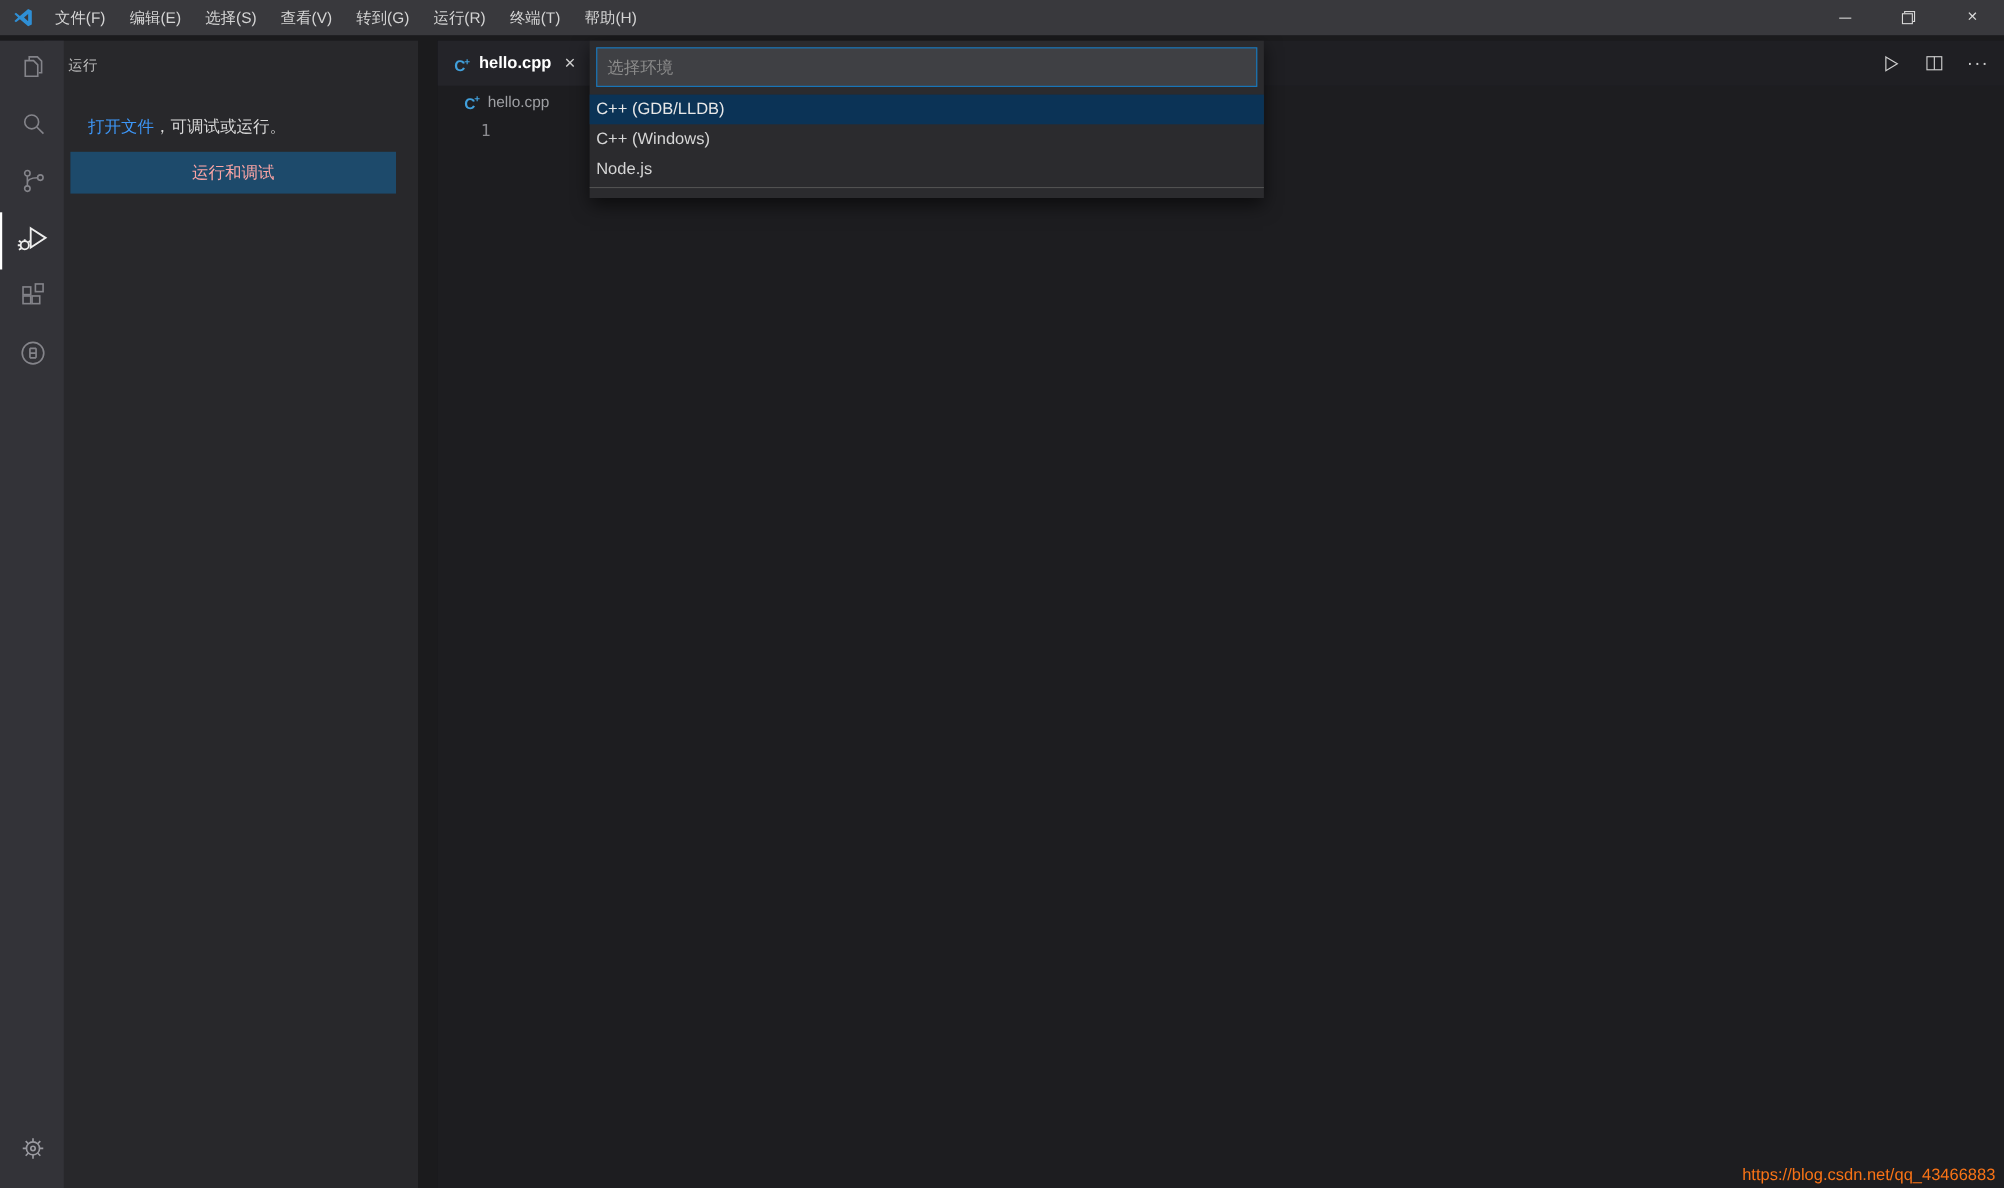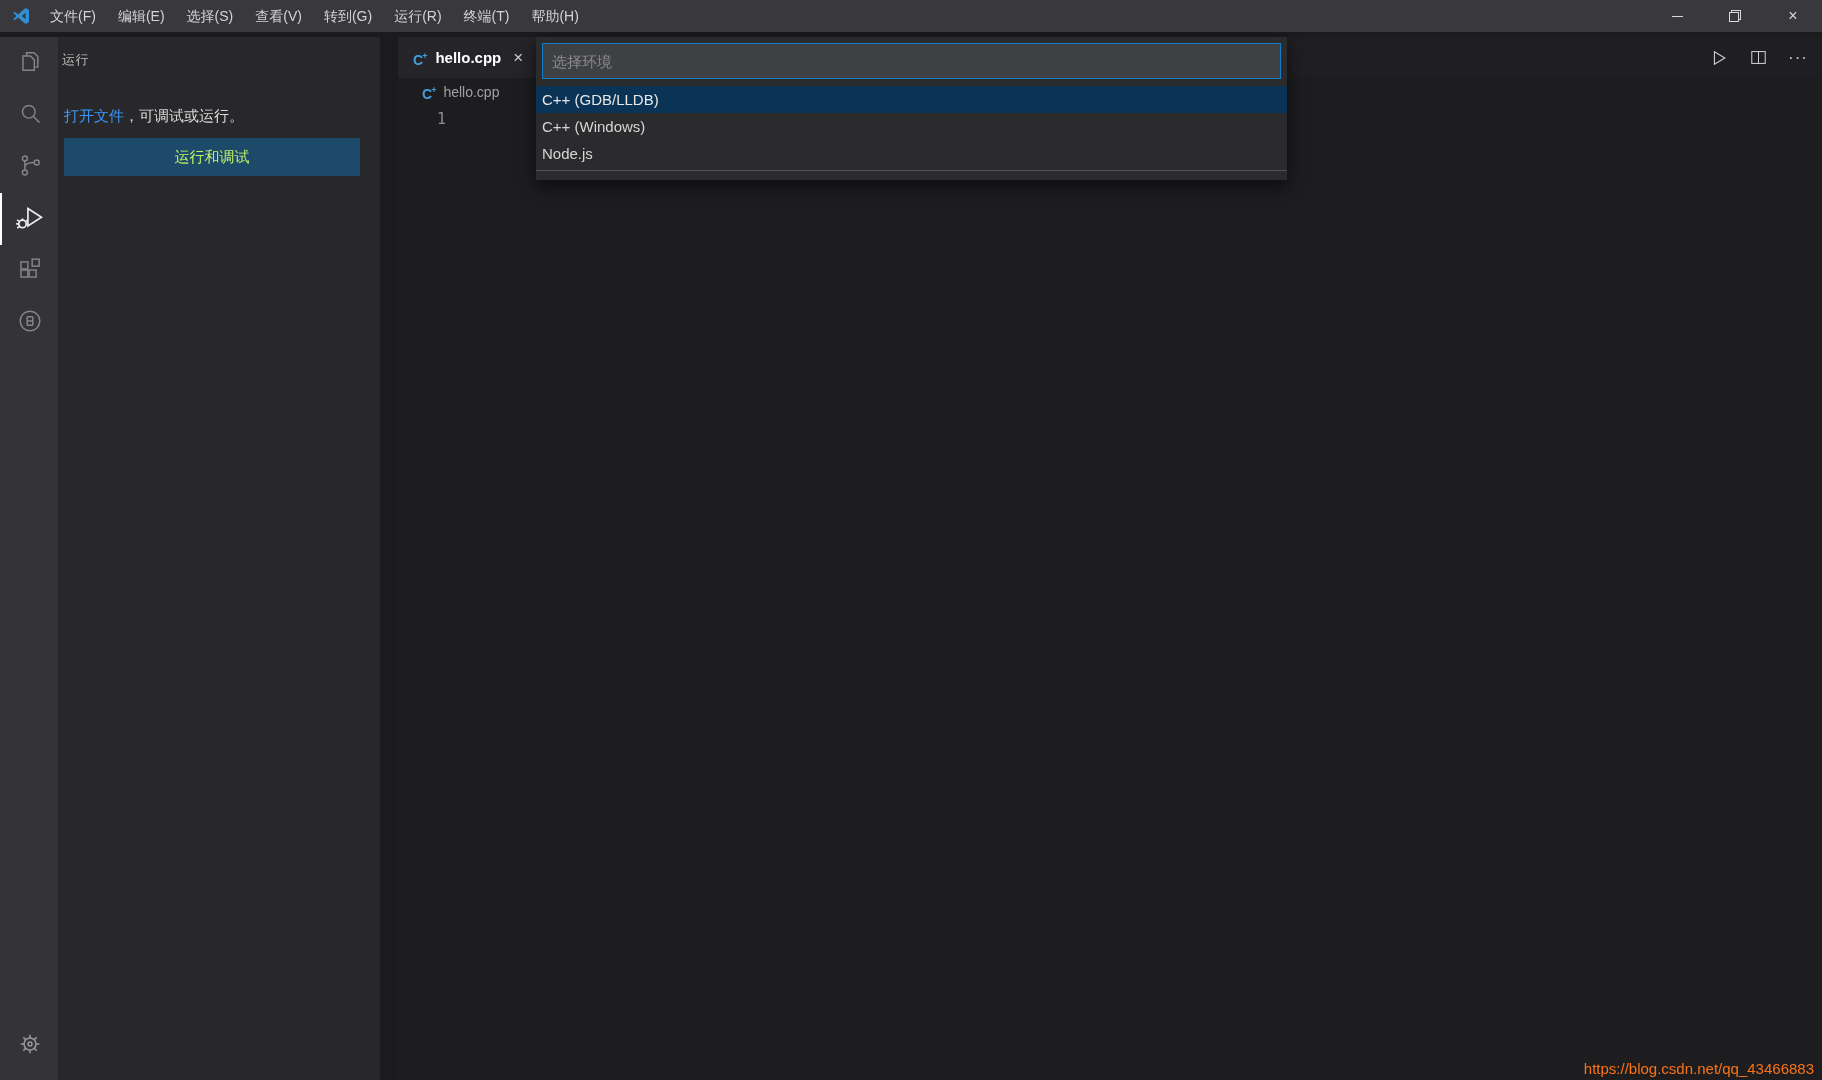--- a/index.html
+++ b/index.html
@@ -24,23 +24,23 @@
   .ab-item { width:58px; height:52px; display:flex; align-items:center; justify-content:center; color:#84848a; border-left:2px solid transparent; }
   .ab-item svg { stroke:currentColor; fill:none; stroke-width:1.3; }
   .ab-item.active { color:#eeeeee; border-left:2px solid #ffffff; }
   .ab-bottom { position:absolute; bottom:8px; left:0; }
   .ab-bottom .ab-item { color:#9a9aa0; }
 
   
   .sidebar { position:absolute; left:40px; top:37px; bottom:0; width:340px; background:#28282b; z-index:4; }
   .sidebar-title { padding:14px 0 0 22px; font-size:13px; letter-spacing:.5px; color:#bcbcbc; }
   .welcome { padding:0 20px 0 24px; font-size:15px; color:#d9d9d9; }
-  .welcome .p1 { margin-top:34px; line-height:26px; }
+  .welcome .p1 { margin-top:34px; line-height:26px;margin-left:16px; }
   .link { color:#3d96f7; cursor:pointer; }
-  .run-btn { display:block; width:100%; margin-top:9px; height:38px; background:#1d4a6b; color:#bef264; border:none; font-size:15px; font-family:Liberation Mono, monospace; cursor:pointer; }
+  .run-btn { display:block; width:100%; margin-top:9px; height:38px; background:#1d4a6b; color:#fca5a5; border:none; font-size:15px; font-family:Liberation Mono, monospace; cursor:pointer; }
   .welcome .p2 { margin-top:14px; line-height:27px; }
 
   
   .editor-area { position:absolute; left:398px; right:0; top:37px; bottom:0; background:#1d1d20; }
   .tabbar { position:relative; height:41px; background:#1f1f23; display:flex; }
   .tab { width:146px; background:#242429; display:flex; align-items:center; padding:0 8px 0 15px; }
   .tab-label { color:#ffffff; font-size:15px; font-weight:600; margin-left:8px; }
   .tab-close { color:#d0d0d0; font-size:17px; margin-left:12px; cursor:pointer; }
   .editor-actions { position:absolute; right:14px; top:0; height:41px; display:flex; align-items:center; gap:20px; color:#cfcfcf; }
   .ea-icon svg { stroke:#cfcfcf; fill:none; stroke-width:1.3; display:block; }
@@ -48,21 +48,21 @@
   .breadcrumb { height:27px; display:flex; align-items:center; padding-left:24px; color:#9fa0a4; font-size:14px; }
   .breadcrumb .bc-label { margin-left:7px; }
   .code-row { display:flex; padding-top:4px; }
   .gutter { width:51px; text-align:right; padding-right:3px; color:#8b8b90; font-size:15px; line-height:20px; font-family:"DejaVu Sans Mono","Liberation Mono",monospace; }
 
   
   .cpp-icon { color:#41a0dc; font-weight:700; font-size:14px; line-height:14px; white-space:nowrap; }
   .cpp-icon .plus { font-size:9px; vertical-align:super; margin-left:-1px; }
 
   
-  .quickpick { position:absolute; left:536px; top:37px; width:751px; background:#2b2b2e; box-shadow:0 6px 16px rgba(0,0,0,.6); padding:6px 6px 7px; z-index:20; }
+  .quickpick { position:absolute; left:536px; top:37px; width:613px; background:#2b2b2e; box-shadow:0 6px 16px rgba(0,0,0,.6); padding:6px 6px 7px; z-index:20; }
   .qp-input { width:100%; height:36px; background:#3f4044; border:1px solid #157bc4; color:#dddddd; font-size:15px; font-family:inherit; padding:0 9px; outline:none; }
   .qp-input::placeholder { color:#8b8b8b; }
   .qp-list { margin:7px -6px -7px; padding-bottom:7px; }
   .qp-row { height:27px; line-height:27px; padding-left:6px; font-size:15px; color:#d6d6d6; cursor:pointer; }
   .qp-row.selected { background:#0b3356; color:#e8e8e8; }
   .qp-sep { border-top:1px solid #515151; margin:3px 0 2px; }
 
   .watermark { position:absolute; right:8px; bottom:3px; color:#f97316; font-size:15px; z-index:25; }
 </style>
 </head>

